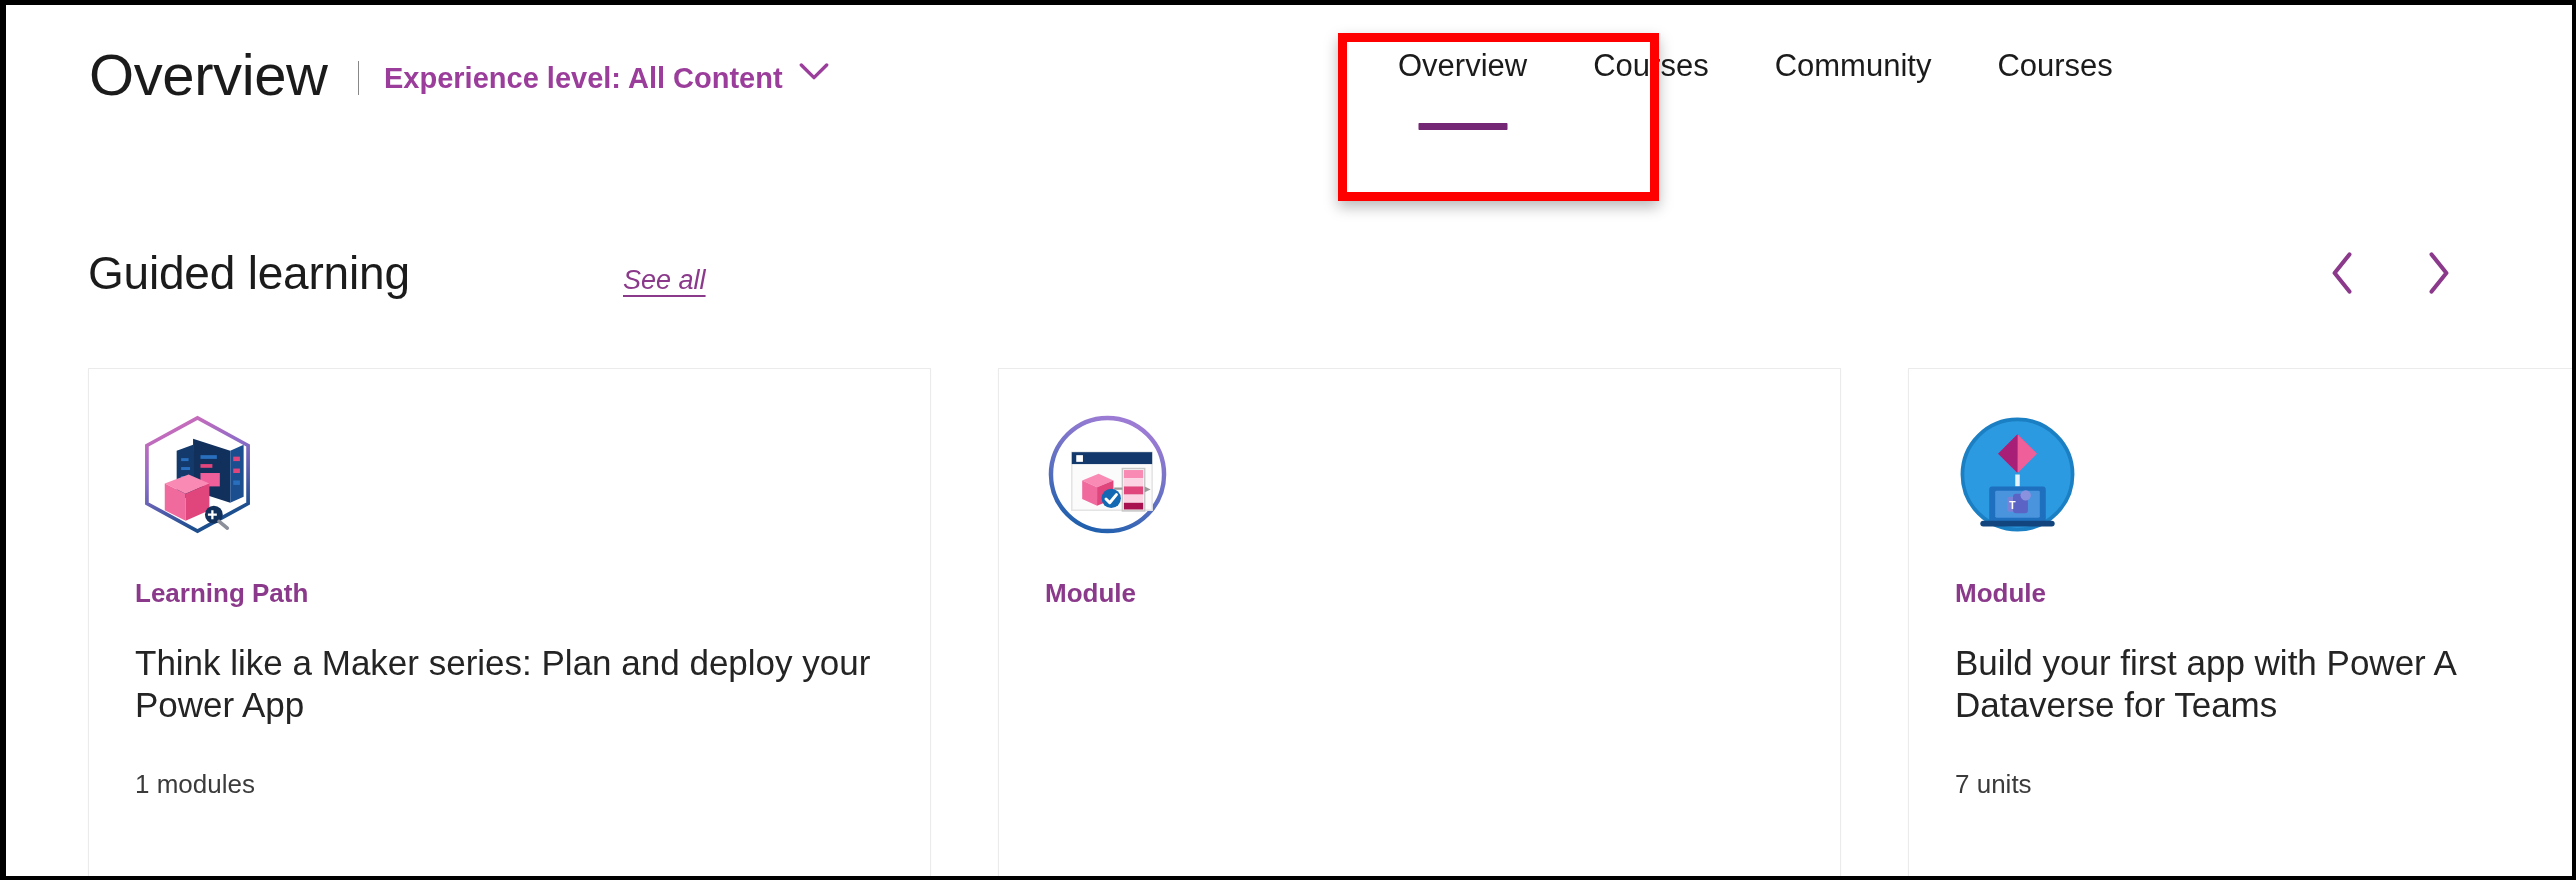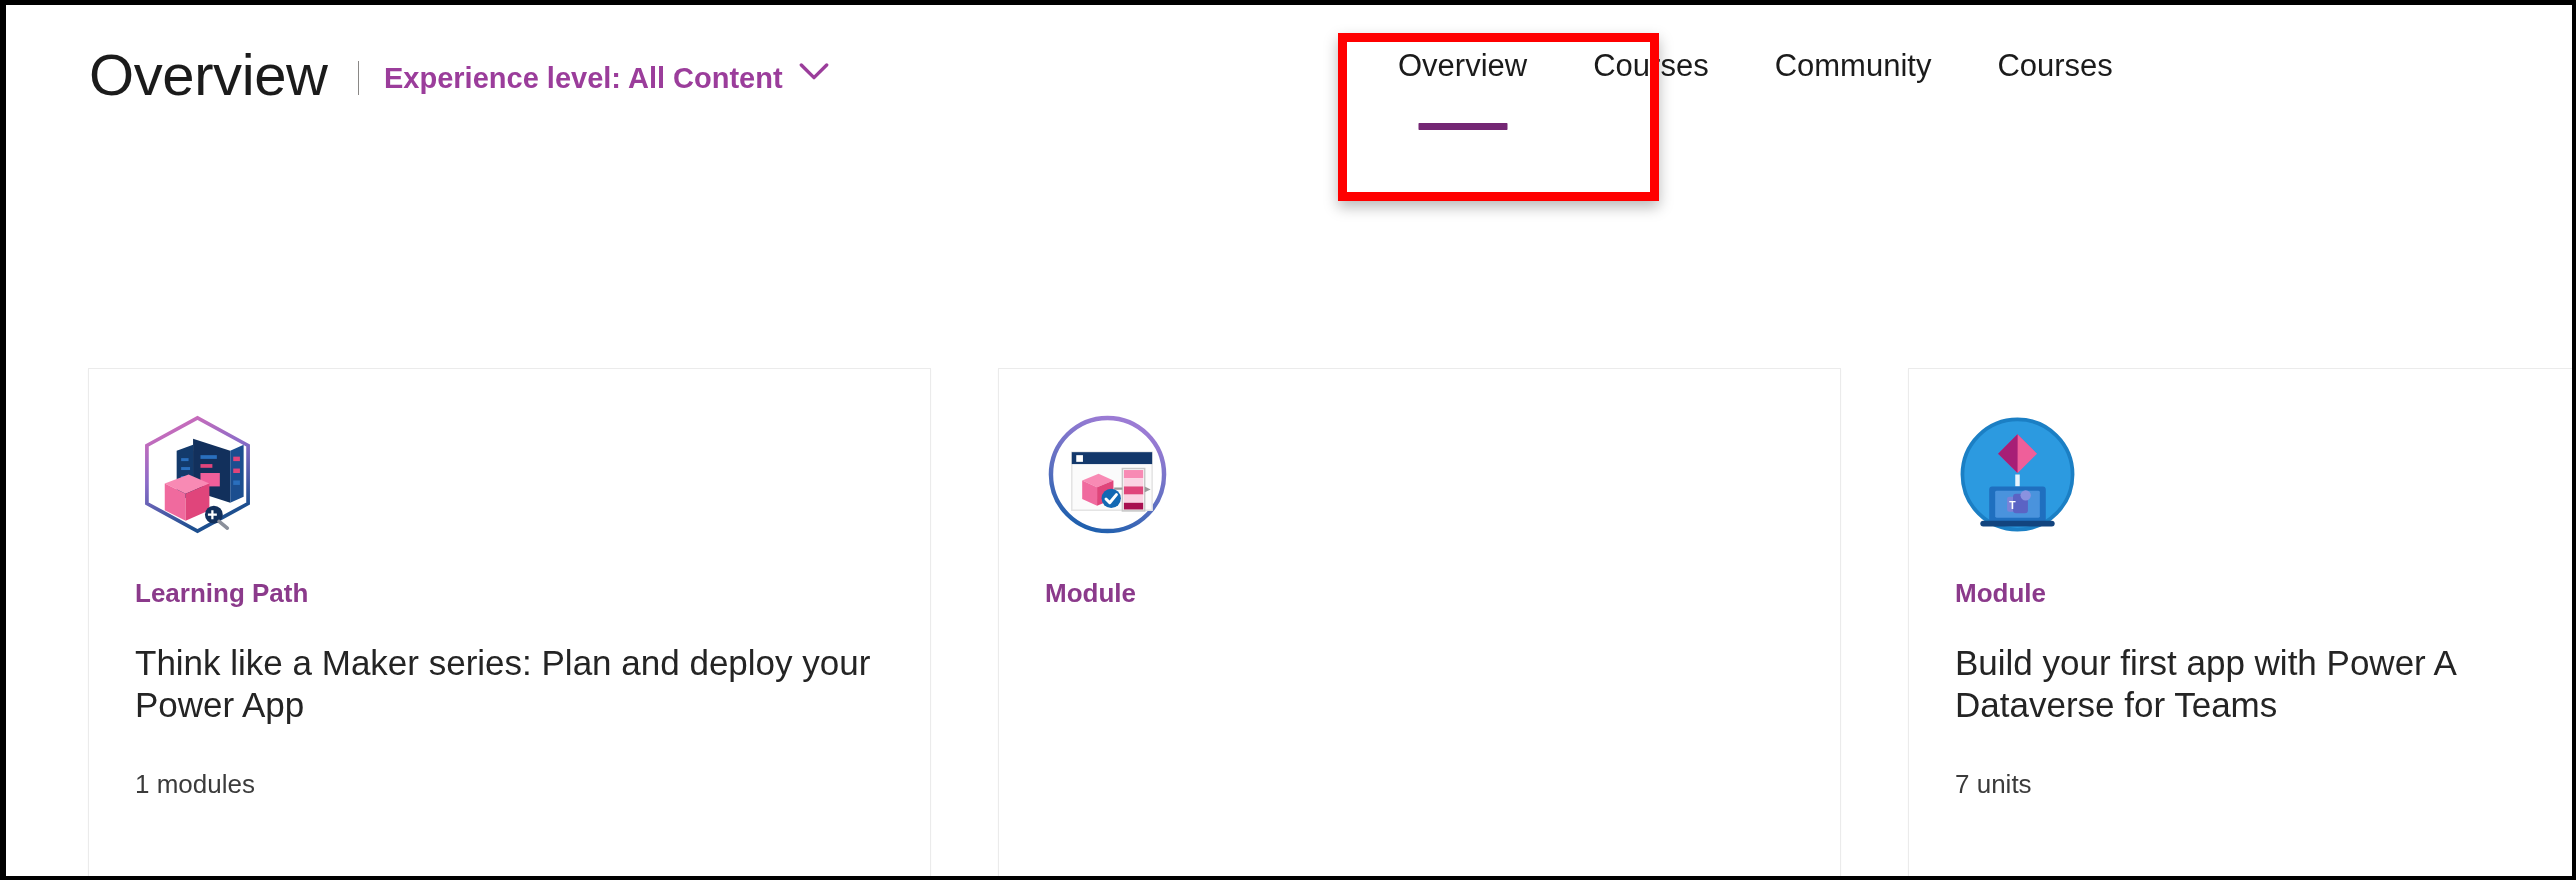--- a/index.html
+++ b/index.html
@@ -291,20 +291,41 @@
         <span>Community</span>
       </div>
       <div class="nav-tab">
         <span>Courses</span>
       </div>
     </div>
 
     <div id="tab-highlight"></div>
   </div>
 
+  <div id="section-row">
+    <div id="section-title">Guided learning</div>
+    <div id="see-all">See all</div>
+
+    <div id="carousel-controls">
+      <button class="carousel-btn" aria-label="Previous">
+        <span>
+          <svg width="33" height="46" viewBox="0 0 44 62" aria-hidden="true">
+            <path d="M30 6 L10 31 L30 56" fill="none" stroke="#8b3a8b" stroke-width="5.5" stroke-linecap="round" stroke-linejoin="round"></path>
+          </svg>
+        </span>
+      </button>
+      <button class="carousel-btn" aria-label="Next">
+        <span>
+          <svg width="33" height="46" viewBox="0 0 44 62" aria-hidden="true">
+            <path d="M14 6 L34 31 L14 56" fill="none" stroke="#8b3a8b" stroke-width="5.5" stroke-linecap="round" stroke-linejoin="round"></path>
+          </svg>
+        </span>
+      </button>
+    </div>
+  </div>
 
   <div id="cards">
 
     <div class="card">
       <div class="card-icon">
         <svg width="125" height="125" viewBox="0 0 168 168" aria-hidden="true">
           <defs>
             <linearGradient id="hexg" x1="0" y1="0" x2="0.4" y2="1">
               <stop offset="0" stop-color="#e36bb5"></stop>
               <stop offset="0.5" stop-color="#8b6cc8"></stop>

